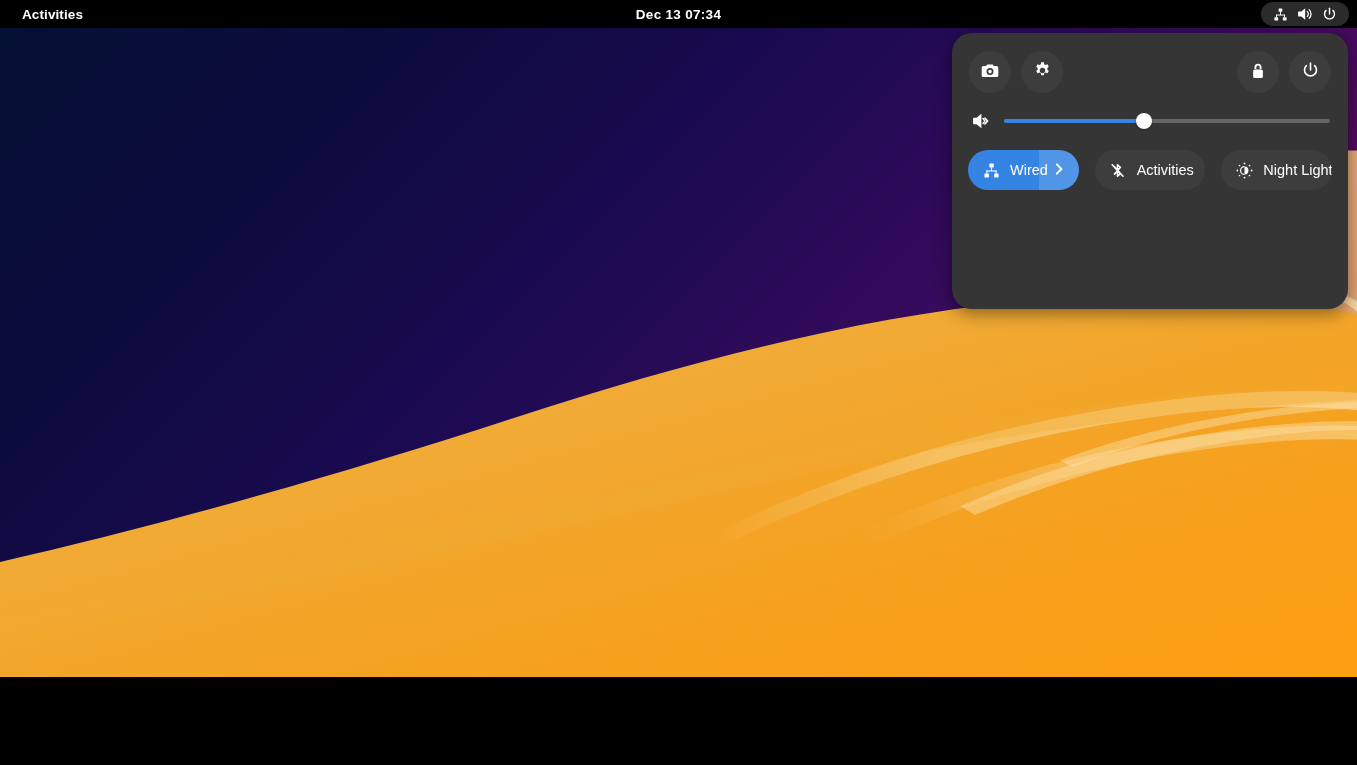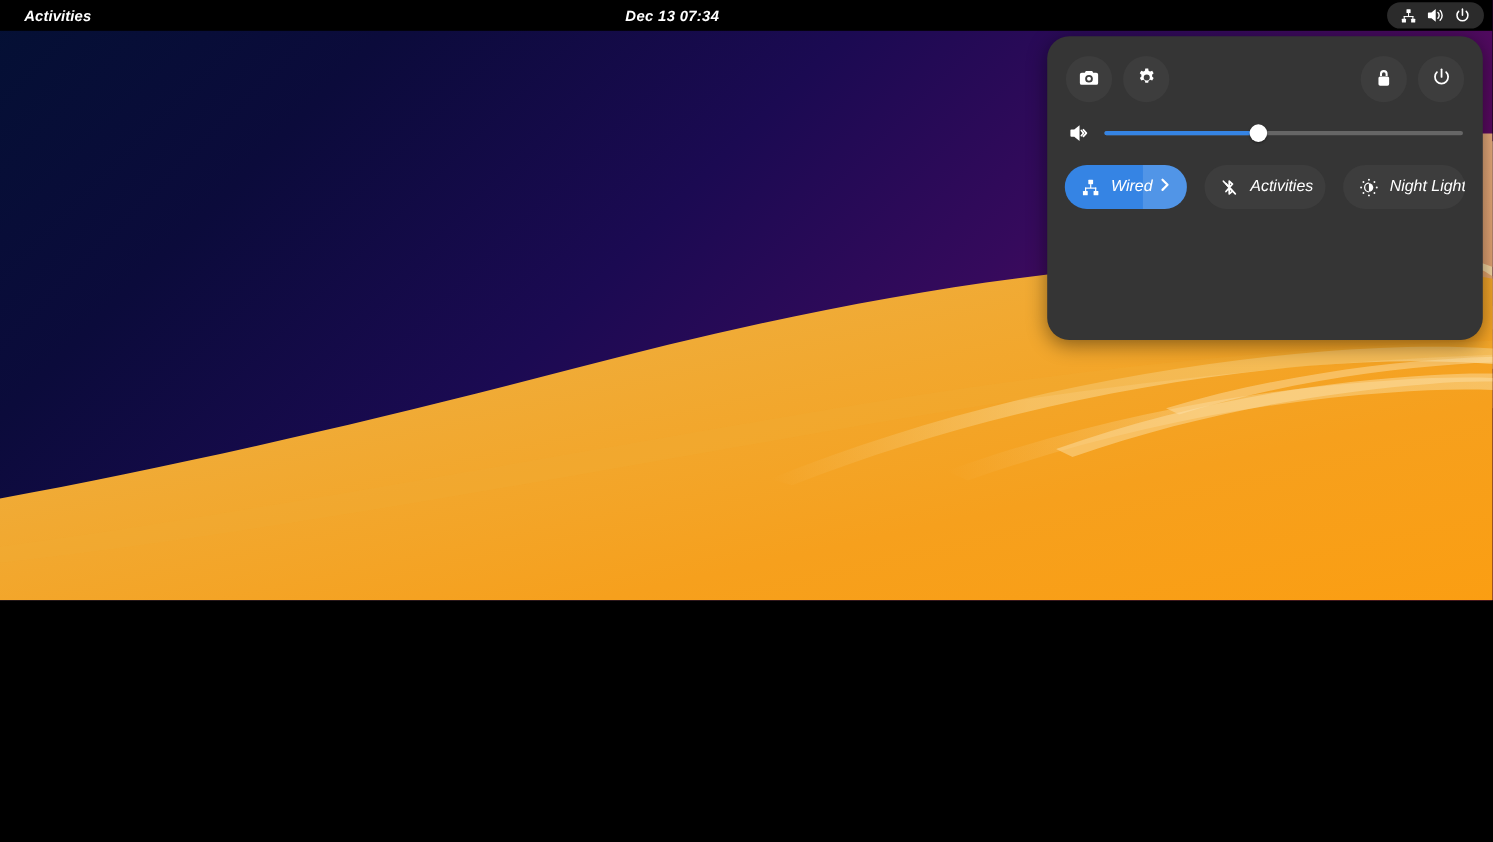--- a/index.html
+++ b/index.html
@@ -8,23 +8,22 @@
     width: 1357px;
     height: 765px;
     overflow: hidden;
     background: #000;
     font-family: "Liberation Sans", sans-serif;
   }
 
   #screen {
     position: relative;
     width: 1357px;
-    height: 546px;
+    height: 677px;
     overflow: hidden;
-    font-style: italic;
   }
 
   
   #wallpaper {
     position: absolute;
     inset: 0;
     background: linear-gradient(135deg,
         #041034 0%,
         #0b0b3b 20%,
         #1b0a52 42%,
@@ -58,20 +57,21 @@
     font-weight: bold;
     color: #ffffff;
     border-radius: 6px;
     letter-spacing: .1px;
   }
   #clock {
     position: absolute;
     left: 0; right: 0;
     margin: 0 auto;
     width: 220px;
+    text-align: center;
     font-size: 13.5px;
     font-weight: bold;
     color: #ffffff;
     letter-spacing: .3px;
   }
   #status-pill {
     position: absolute;
     right: 8px;
     top: 2px;
     height: 24px;

